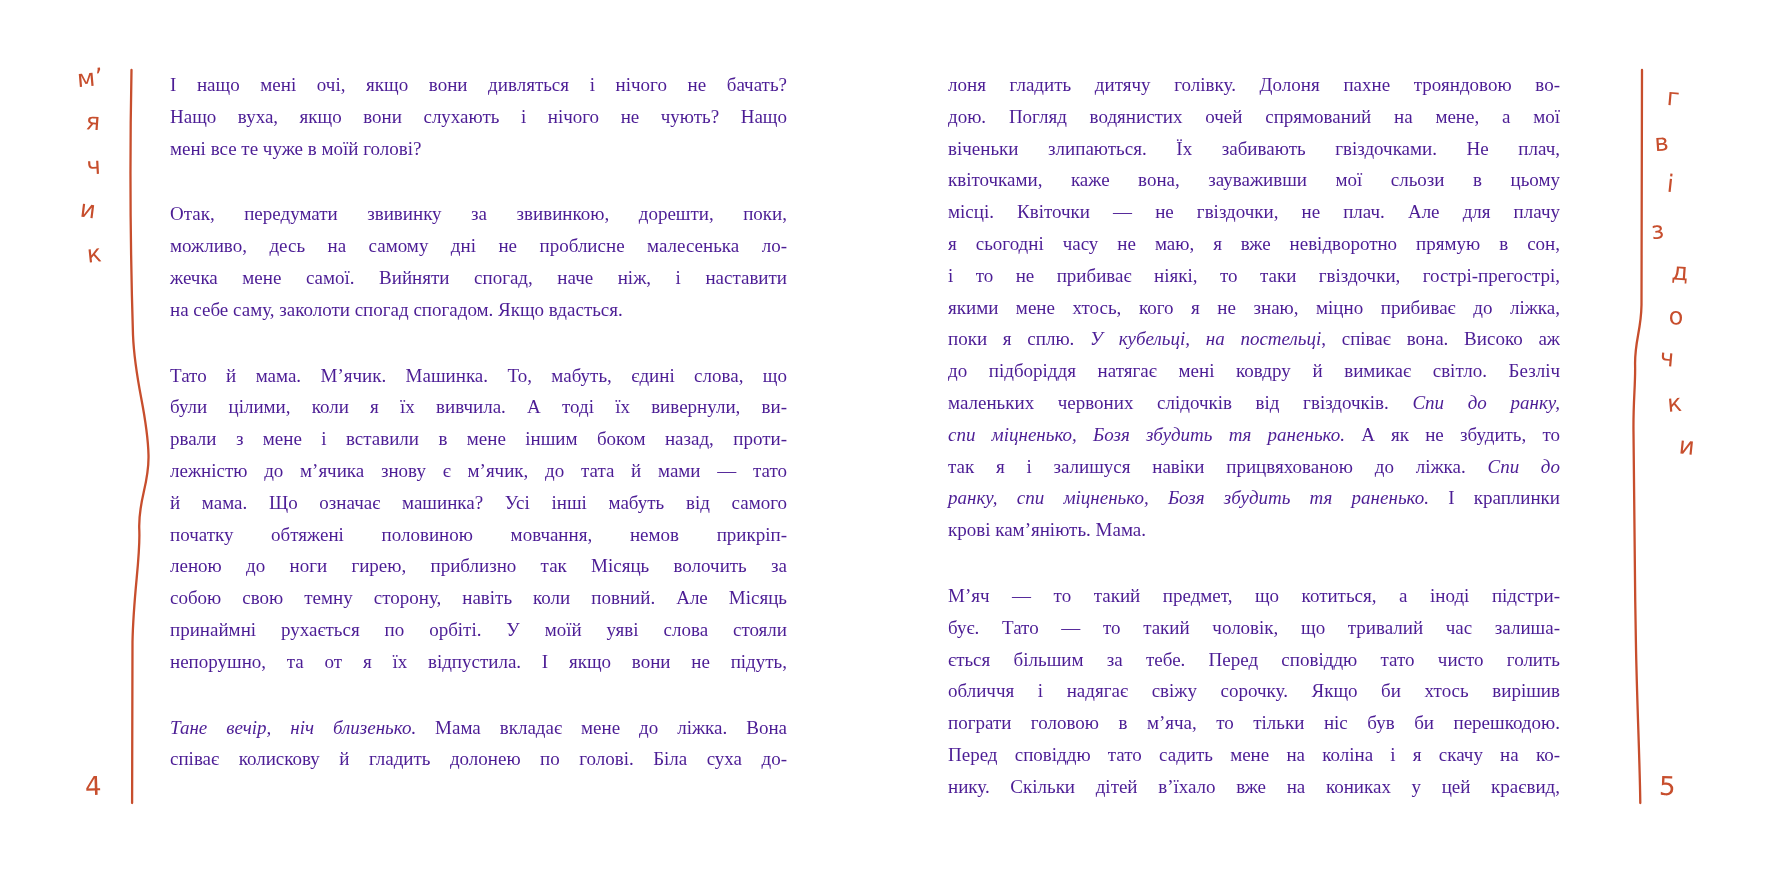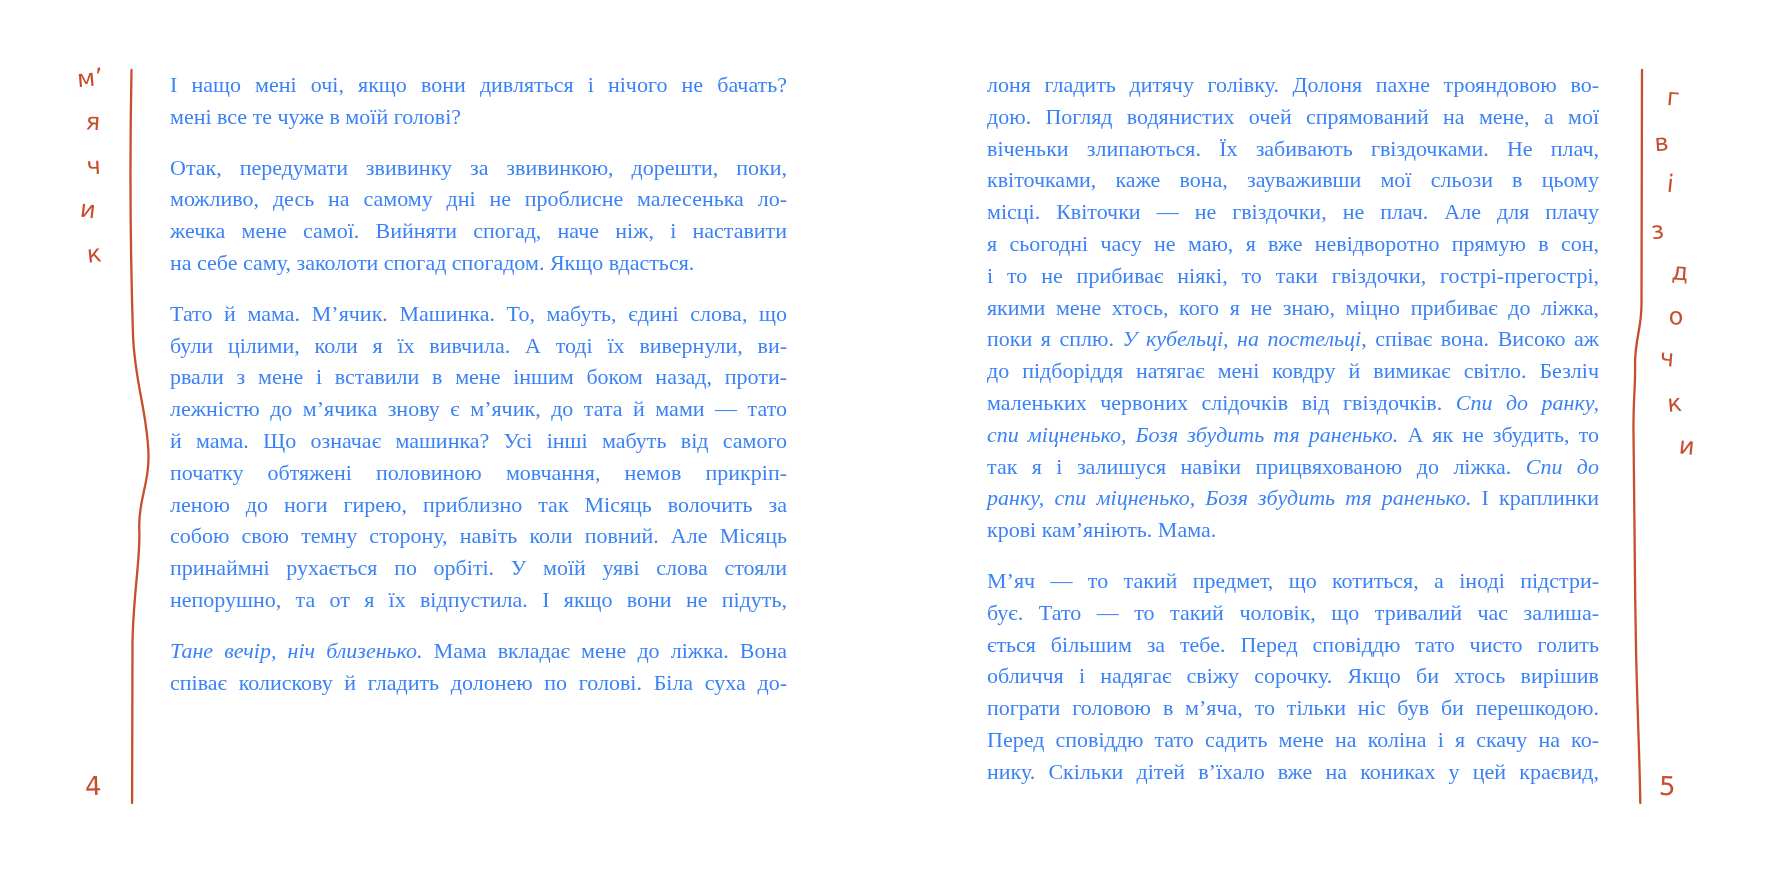--- a/index.html
+++ b/index.html
@@ -8,28 +8,28 @@
     width:1772px;height:886px;
     background:#ffffff;
     overflow:hidden;
     font-family:"Liberation Serif", serif;
     color:#161616;
   }
   
   .col{
     position:absolute;
     top:69px;
-    font-size:22px;
+    font-size:19px;
     line-height:31.8px;
-    color:#3b82f6;
+    color:#4c1d95;
   }
   .col-left{left:170px;width:617px;}
-  .col-right{left:987px;width:612px;}
+  .col-right{left:948px;width:612px;}
   .para{margin:0;}
-  .para + .para{margin-top:19px;}
+  .para + .para{margin-top:34px;}
   .line{
     white-space:nowrap;
     text-align:justify;
     text-align-last:justify;
   }
   .line.end{
     text-align:right;
     text-align-last:left;
   }
   .line em{font-style:italic;}
@@ -96,20 +96,21 @@
     <div class="mw mw-left" style="color:#c74e2d">
         <span class="ml">м’</span>
         <span class="ml">я</span>
         <span class="ml">ч</span>
         <span class="ml">и</span>
         <span class="ml">к</span>
       </div>
     <div class="col col-left">
         <div class="para">
           <div class="line"><span>І нащо мені очі, якщо вони дивляться і нічого не бачать?</span></div>
+          <div class="line"><span>Нащо вуха, якщо вони слухають і нічого не чують? Нащо</span></div>
           <div class="line end"><span>мені все те чуже в моїй голові?</span></div>
         </div>
         <div class="para">
           <div class="line"><span>Отак, передумати звивинку за звивинкою, дорешти, поки,</span></div>
           <div class="line"><span>можливо, десь на самому дні не проблисне малесенька ло-</span></div>
           <div class="line"><span>жечка мене самої. Вийняти спогад, наче ніж, і наставити</span></div>
           <div class="line end"><span>на себе саму, заколоти спогад спогадом. Якщо вдасться.</span></div>
         </div>
         <div class="para">
           <div class="line"><span>Тато й мама. М’ячик. Машинка. То, мабуть, єдині слова, що</span></div>

